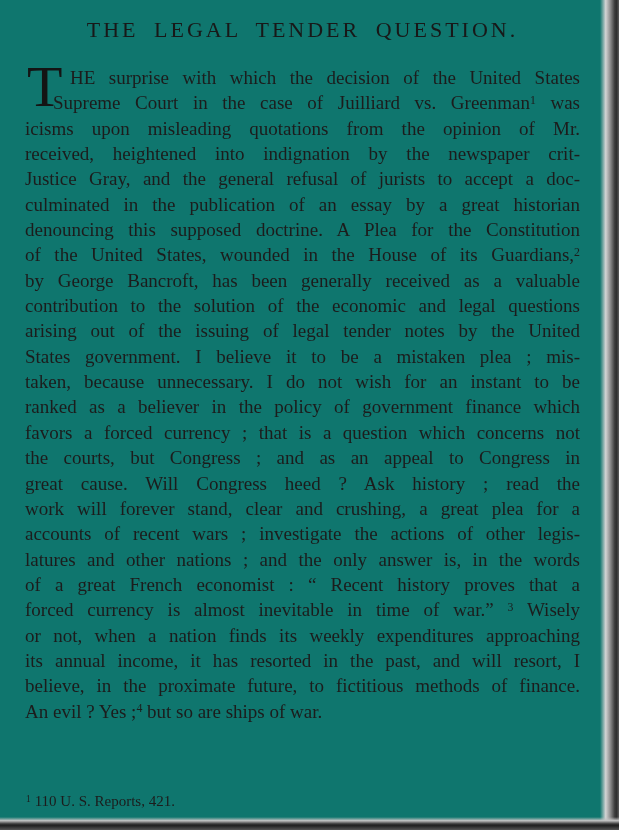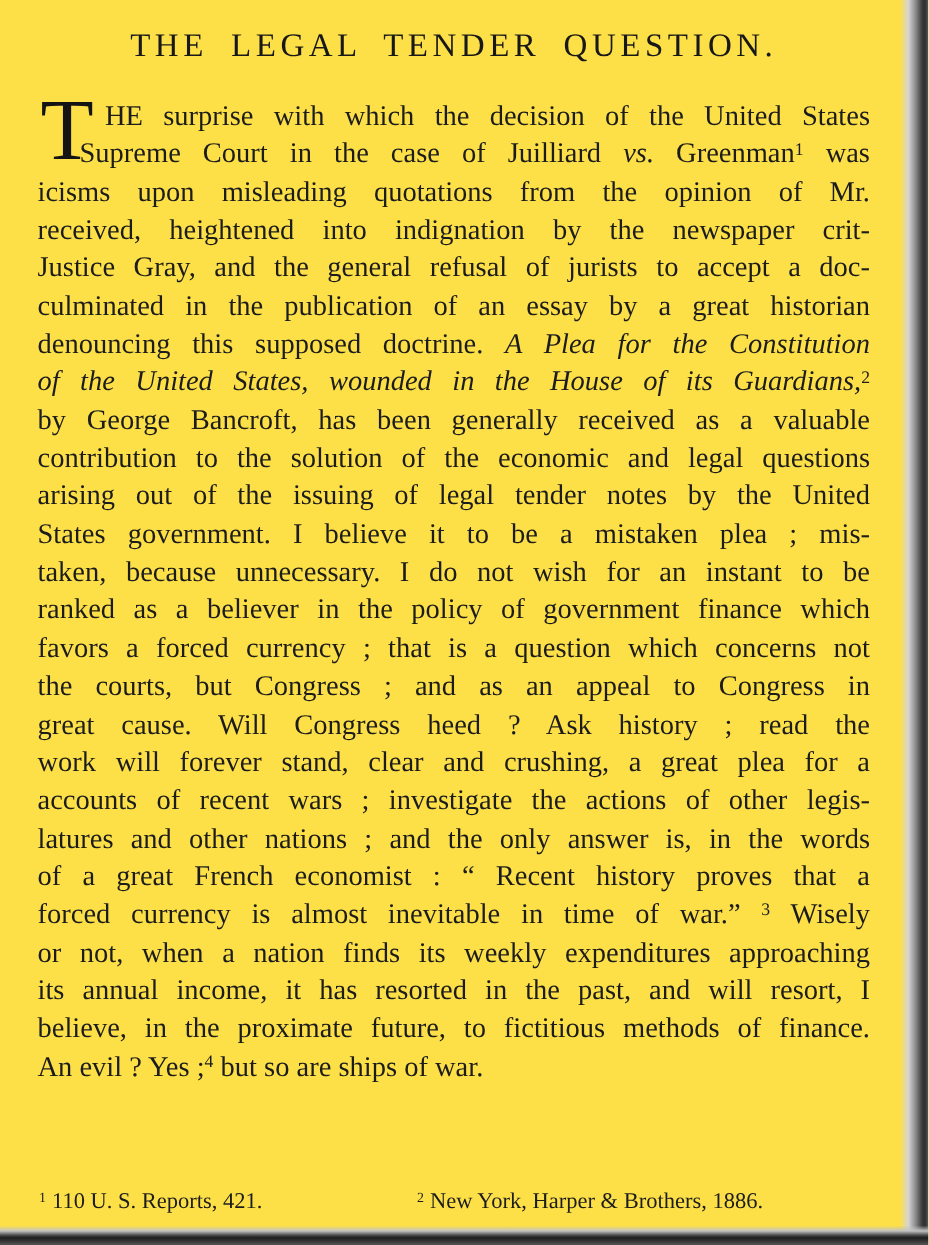--- a/index.html
+++ b/index.html
@@ -1,19 +1,19 @@
 <!DOCTYPE html>
 <html><head>
 <meta charset="utf-8">
 <style>
   html,body{margin:0;padding:0;background:#ffffff;}
   .page{
     position:relative;
     width:619px;height:830px;
-    background:#fde047;
+    background:#0f766e;
     overflow:hidden;
     font-family:"Liberation Serif","DejaVu Serif",serif;
     color:#1c1c1c;
   }
   
   .shadow-right{
     position:absolute;top:0;right:0;width:19px;height:100%;
     background:linear-gradient(to right, rgba(255,255,255,0) 0%, #d4d4d4 30%, #8a8a8a 55%, #3a3a3a 78%, #2f2f2f 88%, #5d5d5d 100%);
   }
   .shadow-bottom{
@@ -38,21 +38,21 @@
   }
   .line{
     height:25.35px;
     text-align:justify;
     text-align-last:justify;
     white-space:nowrap;
   }
   .line.indent1{padding-left:45px;}
   .line.indent2{padding-left:28px;}
   .line.nojust{text-align:center;text-align-last:left;}
-  .it{font-style:italic;}
+  .it{}
   sup{
     font-size:62%;
     vertical-align:baseline;
     position:relative;top:-0.45em;
     line-height:0;
   }
   .footnotes{
     position:absolute;top:791px;left:25px;width:555px;
     font-size:15px;line-height:20px;
   }
@@ -94,19 +94,18 @@
         <div class="line"><span>forced currency is almost inevitable in time of war.” </span><sup>3</sup><span> Wisely</span></div>
         <div class="line"><span>or not, when a nation finds its weekly expenditures approaching</span></div>
         <div class="line"><span>its annual income, it has resorted in the past, and will resort, I</span></div>
         <div class="line"><span>believe, in the proximate future, to fictitious methods of finance.</span></div>
         <div class="line nojust"><span>An evil ?  Yes ;</span><sup>4</sup><span> but so are ships of war.</span></div>
       </div>
   </div>
 
   <div class="footnotes">
     <span class="fn fn1"><sup>1</sup><span>110 U. S. Reports, 421.</span></span>
-    <span class="fn fn2"><sup>2</sup><span>New York, Harper &amp; Brothers, 1886.</span></span>
   </div>
 
   <div class="shadow-right"></div>
   <div class="shadow-bottom"></div>
 
 </div>
 
 </body></html>

